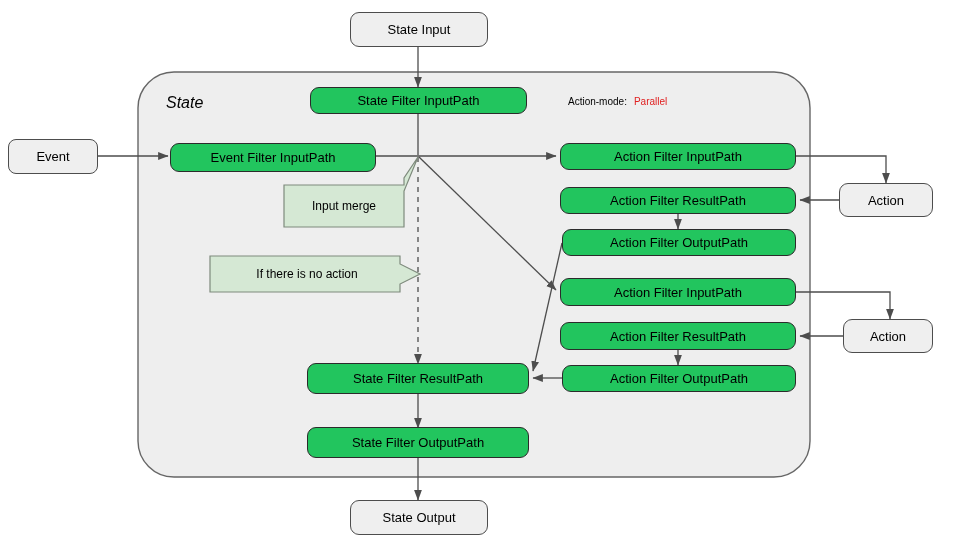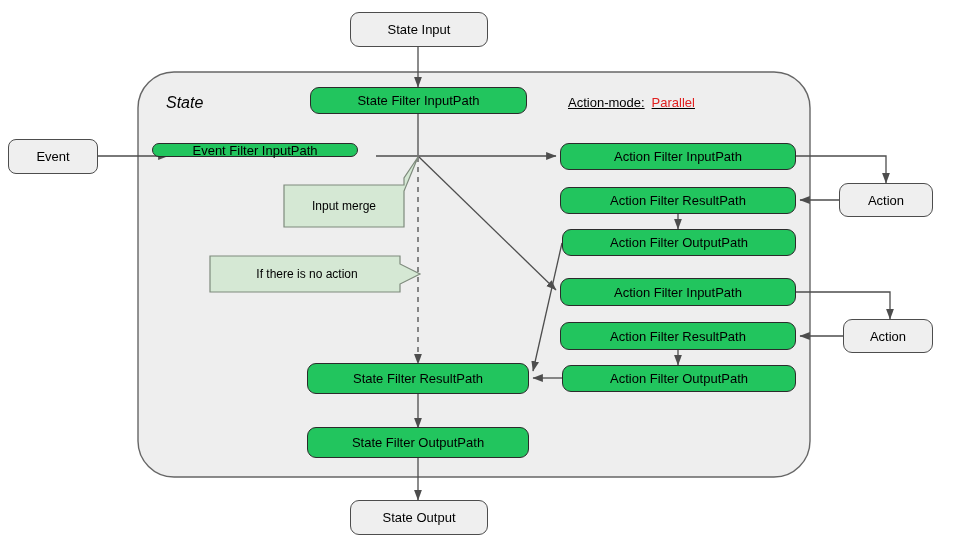--- a/index.html
+++ b/index.html
@@ -6,21 +6,21 @@
   body{width:960px;height:540px;overflow:hidden;
        font-family:"Liberation Sans","DejaVu Sans",sans-serif;}
   #stage{position:relative;width:960px;height:540px;}
   #stage svg{position:absolute;left:0;top:0;}
   .node{position:absolute;box-sizing:border-box;display:flex;
         align-items:center;justify-content:center;
         font-size:13px;color:#000000;line-height:1;white-space:nowrap;}
   .n-white{background:#22c55e;border:1px solid #2b2b2b;border-radius:9px;}
   .n-gray{background:#efefef;border:1px solid #4d4d4d;border-radius:9px;}
   .n-plain{background:transparent;border:none;font-size:16px;font-style:italic;}
-  .n-mode{background:transparent;border:none;font-size:13px;justify-content:flex-start;text-decoration:underline;}
+  .n-mode{background:transparent;border:none;font-size:10px;justify-content:flex-start;}
   .callout{position:absolute;box-sizing:border-box;display:flex;
            align-items:center;font-size:12px;color:#000;
            padding-left:12px;white-space:nowrap;}
   .mode-red{color:#e02020;}
 </style>
 </head>
 <body>
 
 <div id="stage">
 
@@ -75,21 +75,21 @@
 
   <div class="node n-mode" style="left:568px;top:91px;width:260px;height:22px;">
     <span>Action-mode:</span>
     <span class="mode-red" style="margin-left:7px;">Parallel</span>
   </div>
 
   <div class="node n-white" style="left:310px;top:87px;width:217px;height:27px;">State Filter InputPath</div>
 
   <div class="node n-gray" style="left:8px;top:139px;width:90px;height:35px;border-radius:8px;">Event</div>
 
-  <div class="node n-white" style="left:152px;top:143px;width:206px;height:14px;">Event Filter InputPath</div>
+  <div class="node n-white" style="left:170px;top:143px;width:206px;height:29px;">Event Filter InputPath</div>
 
   <div class="node n-white" style="left:560px;top:143px;width:236px;height:27px;">Action Filter InputPath</div>
   <div class="node n-white" style="left:560px;top:187px;width:236px;height:27px;">Action Filter ResultPath</div>
   <div class="node n-white" style="left:562px;top:229px;width:234px;height:27px;">Action Filter OutputPath</div>
   <div class="node n-gray" style="left:839px;top:183px;width:94px;height:34px;">Action</div>
 
   <div class="node n-white" style="left:560px;top:278px;width:236px;height:28px;">Action Filter InputPath</div>
   <div class="node n-white" style="left:560px;top:322px;width:236px;height:28px;">Action Filter ResultPath</div>
   <div class="node n-white" style="left:562px;top:365px;width:234px;height:27px;">Action Filter OutputPath</div>
   <div class="node n-gray" style="left:843px;top:319px;width:90px;height:34px;">Action</div>

